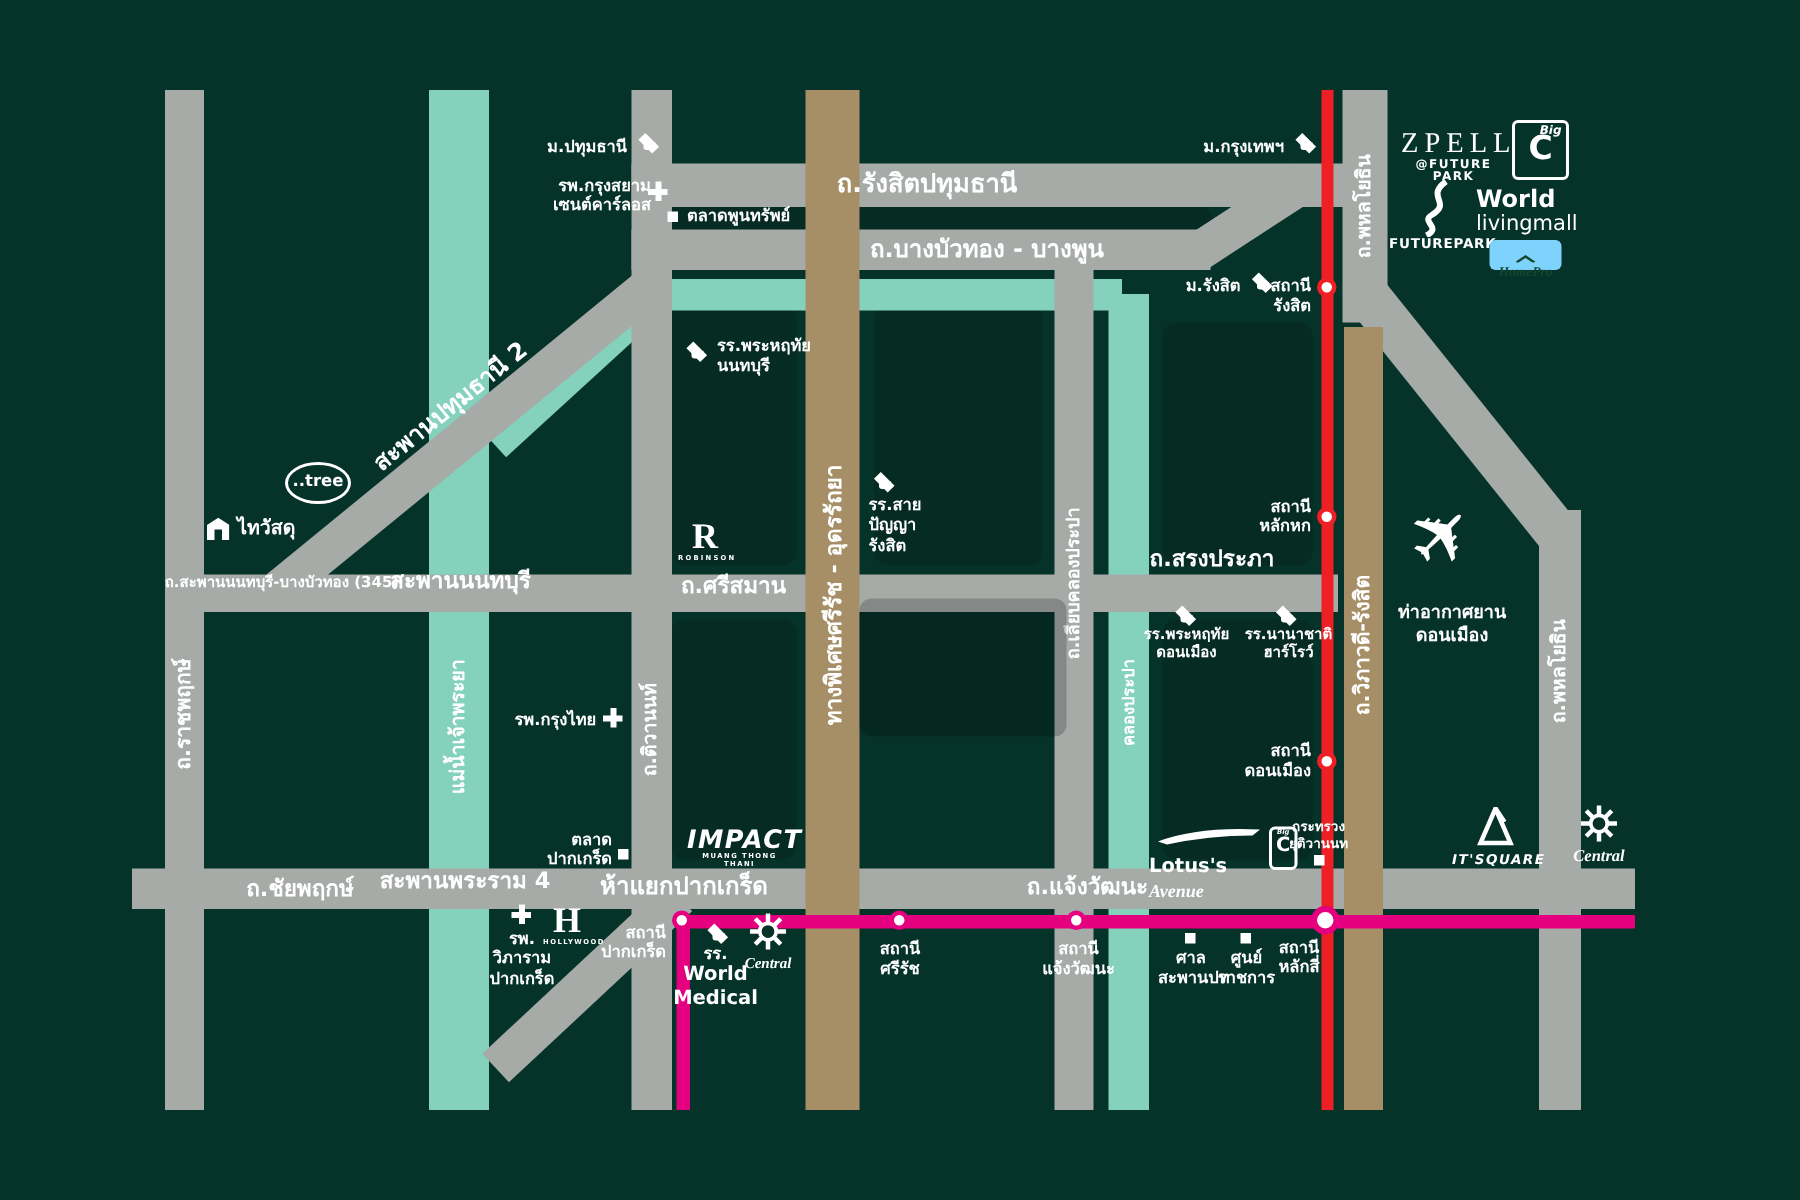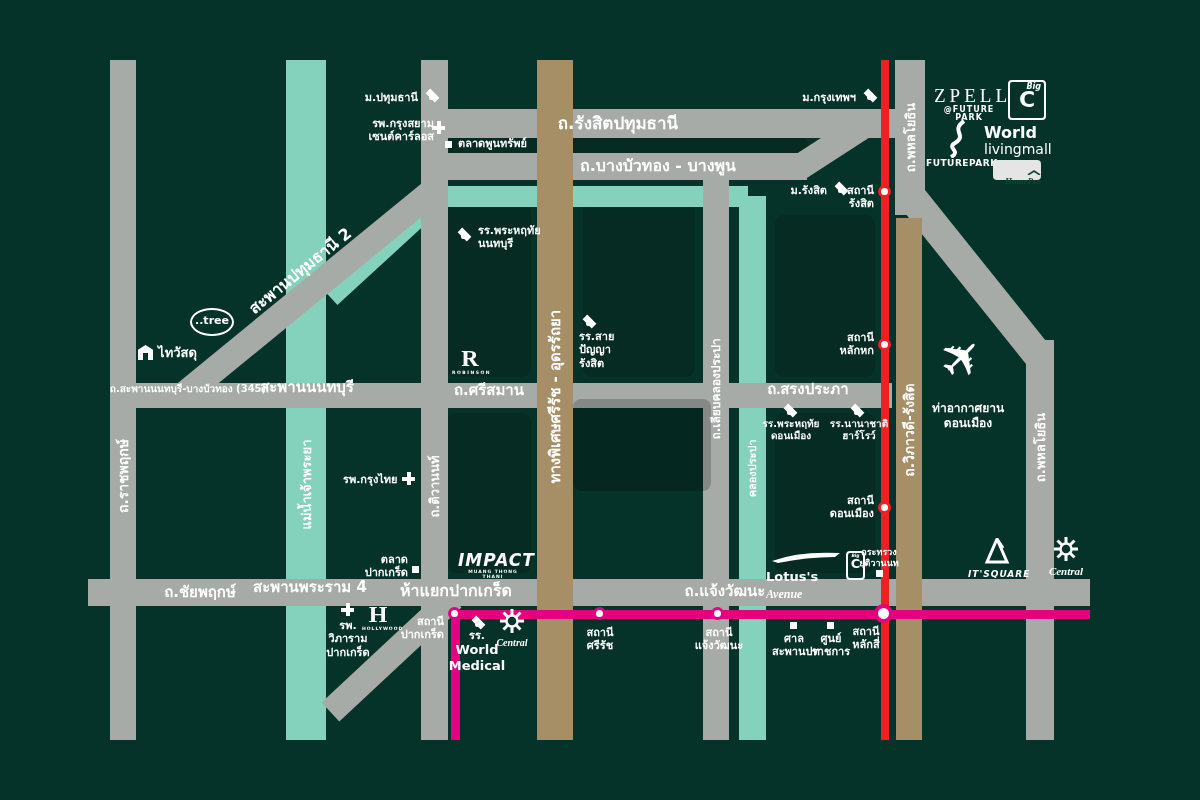--- a/index.html
+++ b/index.html
@@ -40,21 +40,21 @@
   .cb-the{font-size:10px;letter-spacing:4px;font-weight:600;margin-top:7px;}
   .cb-line{height:2px;background:#17493a;margin:1px 13px 0;}
   .cb-city{font-size:29px;letter-spacing:2px;font-weight:400;line-height:1;margin-top:0px;}
   .cb-sub{font-size:11px;font-weight:700;margin-top:3px;}
   .plane{position:absolute;color:#fff;font-size:52px;transform:rotate(-45deg);z-index:6;line-height:1;}
   .serif{font-family:"Liberation Serif",serif;}
   .house{position:relative;display:inline-block;width:15px;height:15px;background:#fff;
        clip-path:polygon(50% 0,100% 32%,100% 100%,0 100%,0 32%);}
   .house:after{content:"";position:absolute;left:5px;bottom:0;width:5px;height:7px;background:#063329;}
   .bigcbox{border:2px solid #fff;border-radius:4px;color:#fff;text-align:center;}
-  .homeprobox{background:#e5e5e5;border-radius:4px;color:#14462f;text-align:right;font-style:italic;}
+  .homeprobox{background:#7dd3fc;border-radius:4px;color:#14462f;text-align:center;font-style:italic;}
   .cloud{border:2px solid #fff;border-radius:50%;color:#fff;text-align:center;}
 </style>
 </head>
 <body>
 
 <div id="map">
 
   <div class="blk" style="left:440px;top:137px;width:368px;height:17px;"></div>
   <div class="blk" style="left:447px;top:203px;width:84px;height:174px;"></div>
   <div class="blk" style="left:583px;top:203px;width:112px;height:174px;"></div>
@@ -95,21 +95,21 @@
   <div class="dot p" style="left:593px;top:607px;"></div>
   <div class="dot p" style="left:711px;top:607px;"></div>
   <div class="dot pb" style="left:874px;top:604px;"></div>
 
   <div class="lab" style="left:518px;top:114px;width:200px;font-size:17px;">ถ.รังสิตปทุมธานี</div>
   <div class="lab" style="left:558px;top:157px;width:200px;font-size:16px;">ถ.บางบัวทอง - บางพูน</div>
   <div class="lab" style="left:228px;top:262px;width:145px;font-size:16px;transform:rotate(-39deg);">สะพานปทุมธานี 2</div>
   <div class="lab" style="left:237px;top:379px;width:140px;font-size:15px;">สะพานนนทบุรี</div>
   <div class="lab" style="left:108px;top:383px;width:160px;font-size:10px;font-weight:600;">ถ.สะพานนนทบุรี-บางบัวทอง (345)</div>
   <div class="lab" style="left:429px;top:382px;width:120px;font-size:15px;">ถ.ศรีสมาน</div>
-  <div class="lab" style="left:738px;top:381px;width:140px;font-size:15px;font-family:Liberation Serif, serif;">ถ.สรงประภา</div>
+  <div class="lab" style="left:738px;top:364px;width:140px;font-size:15px;">ถ.สรงประภา</div>
   <div class="lab" style="left:140px;top:584px;width:120px;font-size:15px;">ถ.ชัยพฤกษ์</div>
   <div class="lab" style="left:240px;top:579px;width:140px;font-size:15px;">สะพานพระราม 4</div>
   <div class="lab" style="left:376px;top:582px;width:160px;font-size:16px;">ห้าแยกปากเกร็ด</div>
   <div class="lab" style="left:650px;top:583px;width:150px;font-size:15px;">ถ.แจ้งวัฒนะ</div>
   <div class="lab rot" style="left:63px;top:468px;width:120px;font-size:14px;">ถ.ราชพฤกษ์</div>
   <div class="lab rot" style="left:232px;top:477px;width:150px;font-size:13px;">แม่น้ำเจ้าพระยา</div>
   <div class="lab rot" style="left:380px;top:479px;width:110px;font-size:13px;">ถ.ติวานนท์</div>
   <div class="lab rot" style="left:421px;top:388px;width:270px;font-size:15px;">ทางพิเศษศรีรัช - อุดรรัถยา</div>
   <div class="lab rot" style="left:639px;top:382px;width:155px;font-size:12px;">ถ.เลียบคลองประปา</div>
   <div class="lab rot" style="left:698px;top:462px;width:110px;font-size:11px;">คลองประปา</div>

